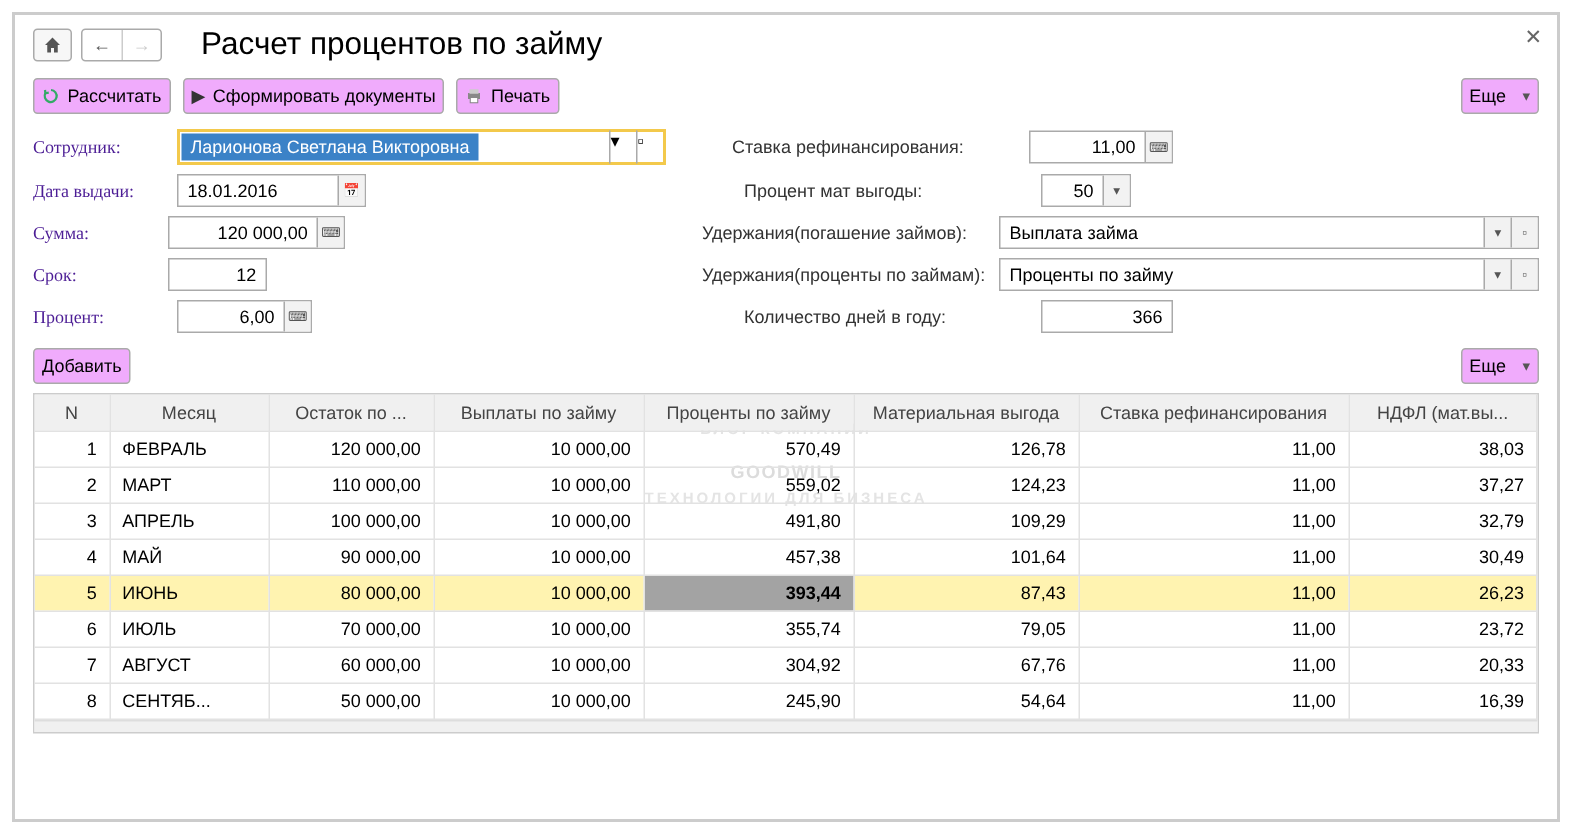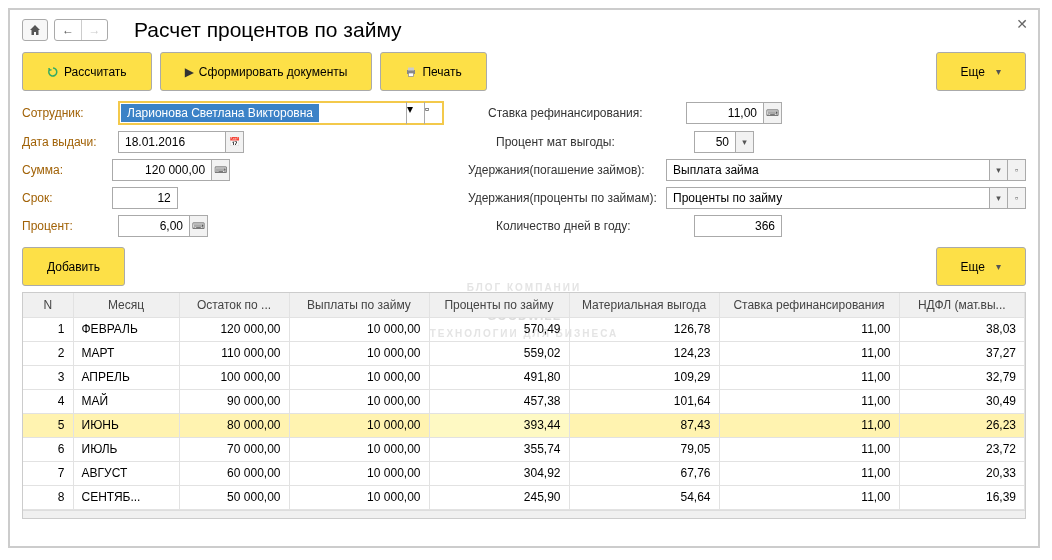--- a/index.html
+++ b/index.html
@@ -6,25 +6,25 @@
   body { margin: 0; background: #fff; padding: 8px; }
   .frame { border: 2px solid #ccc; width: 1032px; height: 540px; position: relative; background: #fff; padding: 8px 12px; overflow: hidden; }
   .topbar { display: flex; align-items: center; gap: 6px; margin-bottom: 10px; }
   .icon-btn { border: 1px solid #aaa; background: #f7f7f7; border-radius: 3px; height: 22px; width: 26px; display: inline-flex; align-items: center; justify-content: center; cursor: pointer; }
   .icon-group { border: 1px solid #aaa; border-radius: 3px; display: inline-flex; height: 22px; }
   .icon-group .seg { width: 26px; display: flex; align-items: center; justify-content: center; }
   .icon-group .seg + .seg { border-left: 1px solid #ccc; }
   .title { font-size: 21px; margin-left: 20px; }
   .close-x { position: absolute; right: 10px; top: 6px; cursor: pointer; color: #666; font-size: 14px; }
   .toolbar-row { display: flex; align-items: center; gap: 8px; margin-bottom: 10px; }
-  .btn { border: 1px solid #aaa; background: #fde047; border-radius: 3px; height: 39px; padding: 0 24px; display: inline-flex; align-items: center; gap: 5px; cursor: pointer; }
+  .btn { border: 1px solid #aaa; background: #f0abfc; border-radius: 3px; height: 24px; padding: 0 5px; display: inline-flex; align-items: center; gap: 5px; cursor: pointer; }
   .btn-dd::after { content: "▾"; margin-left: 6px; font-size: 10px; color: #555; }
   .spacer { flex: 1; }
   .form-row { display: flex; align-items: center; margin-bottom: 6px; gap: 8px; }
-  .label-col { width: 88px; color: #a16207; }
+  .label-col { width: 88px; color: #4c1d95; font-family: Liberation Serif, serif; }
   .label-col-r { width: 190px; color: #333; }
   .field { border: 1px solid #aaa; background: #fff; height: 22px; display: flex; align-items: center; }
   .field .val { padding: 0 6px; flex: 1; text-align: left; overflow: hidden; white-space: nowrap; }
   .field .val.r { text-align: right; }
   .field .ibtn { width: 18px; border-left: 1px solid #aaa; background: #f2f2f2; height: 100%; display: flex; align-items: center; justify-content: center; font-size: 9px; cursor: pointer; color: #555; }
   .emp-outer { border: 2px solid #f3c94b; padding: 0; width: 326px; height: 24px; display: flex; align-items: center; }
   .emp-inner { background: #3b82c7; color: #fff; padding: 2px 6px; margin: 1px; display: inline-block; }
   .w90 { width: 96px; }
   .w126 { width: 126px; }
   .right-block { display: flex; align-items: center; gap: 8px; margin-left: 36px; }
@@ -34,21 +34,21 @@
   .watermark small.top { margin-bottom: -4px; }
   .table-wrap { border: 1px solid #ccc; position: relative; z-index: 1; }
   table { width: 100%; border-collapse: collapse; table-layout: fixed; }
   th, td { border-right: 1px solid #e2e2e2; border-bottom: 1px solid #e2e2e2; padding: 4px 8px; height: 24px; overflow: hidden; white-space: nowrap; text-overflow: ellipsis; }
   th { background: #f0f0f0; font-weight: normal; text-align: center; color: #444; }
   tbody td { background: rgba(255,255,255,0.0); }
   .col-n { width: 50px; text-align: right; }
   .col-mon { width: 110px; text-align: left; }
   .col-num { text-align: right; }
   tr.sel td { background: #fff3b0; }
-  tr.sel td.hl { background: #fef9c3; }
+  tr.sel td.hl { background: #a3a3a3; font-weight: bold; }
   .scroll-hint { height: 8px; background: #f0f0f0; border-top: 1px solid #ddd; }
   svg { display: block; }
 </style>
 </head>
 <body>
 
 <div class="frame">
 
   <div class="close-x">✕</div>
 

